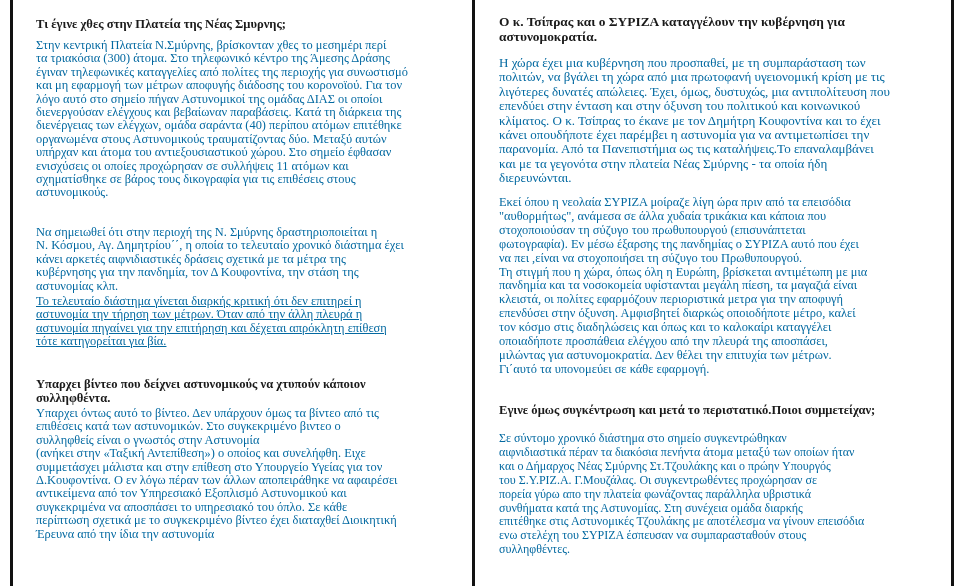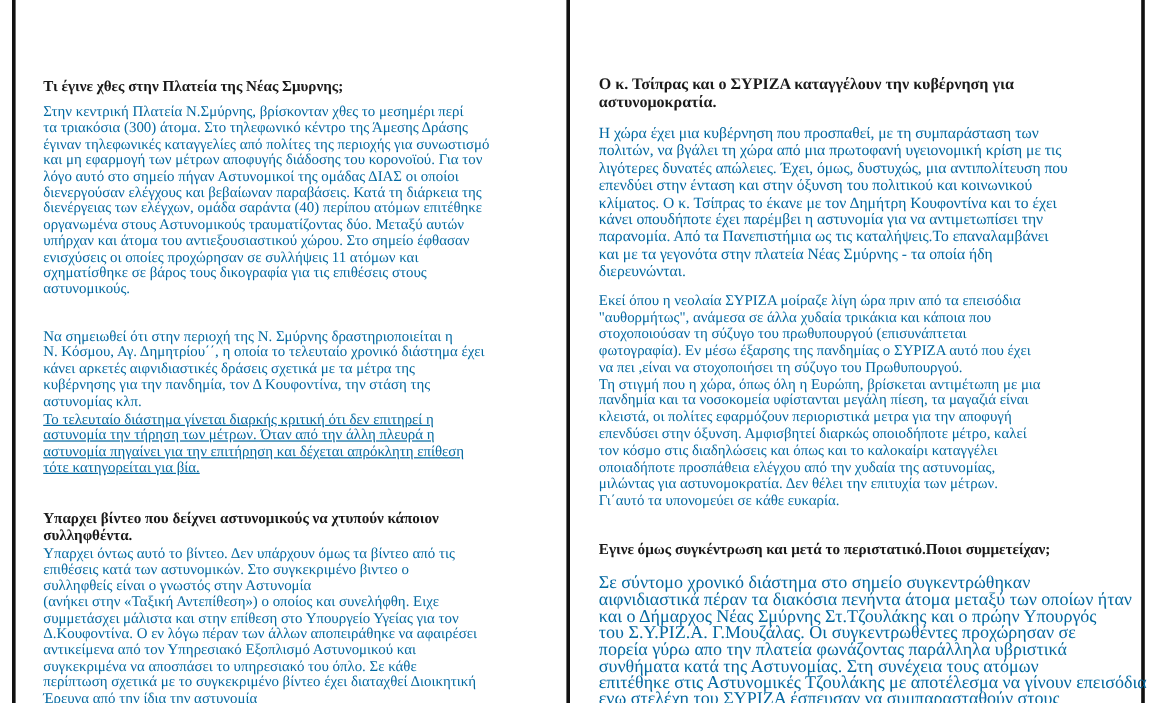--- a/index.html
+++ b/index.html
@@ -3,21 +3,21 @@
   <meta charset="utf-8">
   <style>
     html, body { margin: 0; padding: 0; }
     body {
       width: 960px; height: 586px; position: relative; overflow: hidden;
       background: #ffffff;
       font-family: "Liberation Serif", "DejaVu Serif", serif;
       color: #3a3a3a;
     }
     .rule { position: absolute; top: 0; bottom: 0; width: 3px; background: #111; }
-    .page { position: absolute; top: 0; bottom: 0; margin-top: 48px; }
+    .page { position: absolute; top: 0; bottom: 0; }
     #left { left: 13px; width: 459px; }
     #right { left: 476px; width: 475px; }
 
     .block { position: absolute; }
     .heading {
       font-weight: bold; color: #1a1a1a; font-size: 12.6px; line-height: 13.5px;
     }
     .body {
       font-size: 12.4px; line-height: 13.4px; color: #0369a1;
     }
@@ -29,21 +29,21 @@
     #l-p2 { left: 23px; top: 226px; width: 397px; }
     #l-p3 { left: 23px; top: 295px; width: 420px; text-decoration: underline; }
     #l-h2 { left: 23px; top: 378px; width: 375px; }
     #l-p4 { left: 23px; top: 407px; width: 420px; }
 
     
     #r-h1 { left: 23px; top: 14px; width: 420px; font-size: 13.4px; line-height: 15px; }
     #r-p1 { left: 23px; top: 56px; width: 420px; font-size: 13px; line-height: 14.4px; }
     #r-p2 { left: 23px; top: 196px; width: 420px; font-size: 12.4px; line-height: 13.9px; }
     #r-h2 { left: 23px; top: 404px; width: 420px; }
-    #r-p3 { left: 23px; top: 432px; width: 420px; font-size: 15px; line-height: 13.9px; }
+    #r-p3 { left: 23px; top: 432px; width: 420px; font-size: 12px; line-height: 13.9px; }
   </style>
 </head>
 <body>
 
 <div class="rule" style="left:10px;"></div>
 <div class="rule" style="left:472px;"></div>
 <div class="rule" style="left:951px;"></div>
 
 <div class="page" id="left">
   <div class="block heading" id="l-h1">Τι έγινε χθες στην Πλατεία της Νέας Σμυρνης;</div>
@@ -112,29 +112,29 @@
       <span class="line">Εκεί όπου η νεολαία ΣΥΡΙΖΑ μοίραζε   λίγη ώρα πριν από τα επεισόδια</span>
       <span class="line">"αυθορμήτως", ανάμεσα σε άλλα χυδαία τρικάκια και κάποια που</span>
       <span class="line">στοχοποιούσαν τη σύζυγο του πρωθυπουργού (επισυνάπτεται</span>
       <span class="line">φωτογραφία). Εν μέσω έξαρσης της πανδημίας ο ΣΥΡΙΖΑ αυτό που έχει</span>
       <span class="line">να πει ,είναι να στοχοποιήσει τη σύζυγο του Πρωθυπουργού.</span>
       <span class="line">Τη στιγμή που η χώρα, όπως όλη η Ευρώπη, βρίσκεται αντιμέτωπη με μια</span>
       <span class="line">πανδημία και   τα νοσοκομεία υφίστανται μεγάλη πίεση, τα μαγαζιά είναι</span>
       <span class="line">κλειστά, οι πολίτες εφαρμόζουν περιοριστικά μετρα για την αποφυγή</span>
       <span class="line">επενδύσει στην όξυνση. Αμφισβητεί διαρκώς οποιοδήποτε μέτρο, καλεί</span>
       <span class="line">τον κόσμο στις διαδηλώσεις και όπως και το καλοκαίρι καταγγέλει</span>
-      <span class="line">οποιαδήποτε προσπάθεια ελέγχου από την χυδαία της αστυνομίας,</span>
+      <span class="line">οποιαδήποτε προσπάθεια ελέγχου από την πλευρά της αποσπάσει,</span>
       <span class="line">μιλώντας για αστυνομοκρατία. Δεν θέλει την επιτυχία των μέτρων.</span>
-      <span class="line">Γι΄αυτό τα υπονομεύει σε κάθε ευκαρία.</span>
+      <span class="line">Γι΄αυτό τα υπονομεύει σε κάθε εφαρμογή.</span>
     </div>
   <div class="block heading" id="r-h2">Εγινε όμως συγκέντρωση και μετά το περιστατικό.Ποιοι συμμετείχαν;</div>
   <div class="block body" id="r-p3">
       <span class="line"> Σε σύντομο χρονικό διάστημα στο σημείο συγκεντρώθηκαν</span>
       <span class="line">αιφνιδιαστικά πέραν τα διακόσια πενήντα άτομα μεταξύ των οποίων ήταν</span>
       <span class="line">και ο Δήμαρχος Νέας Σμύρνης   Στ.Τζουλάκης και ο πρώην Υπουργός</span>
       <span class="line">του Σ.Υ.ΡΙΖ.Α.     Γ.Μουζάλας. Οι συγκεντρωθέντες προχώρησαν σε</span>
       <span class="line">πορεία γύρω απο την πλατεία   φωνάζοντας παράλληλα υβριστικά</span>
-      <span class="line">συνθήματα κατά της Αστυνομίας. Στη συνέχεια   τους ατόμων</span>
+      <span class="line">συνθήματα κατά της Αστυνομίας. Στη συνέχεια   ομάδα διαρκής</span>
       <span class="line">επιτέθηκε στις Αστυνομικές Τζουλάκης με αποτέλεσμα να γίνουν επεισόδια</span>
       <span class="line">ενω στελέχη του ΣΥΡΙΖΑ έσπευσαν να συμπαρασταθούν στους</span>
       <span class="line">συλληφθέντες.</span>
     </div>
 </div>
 
 </body></html>

